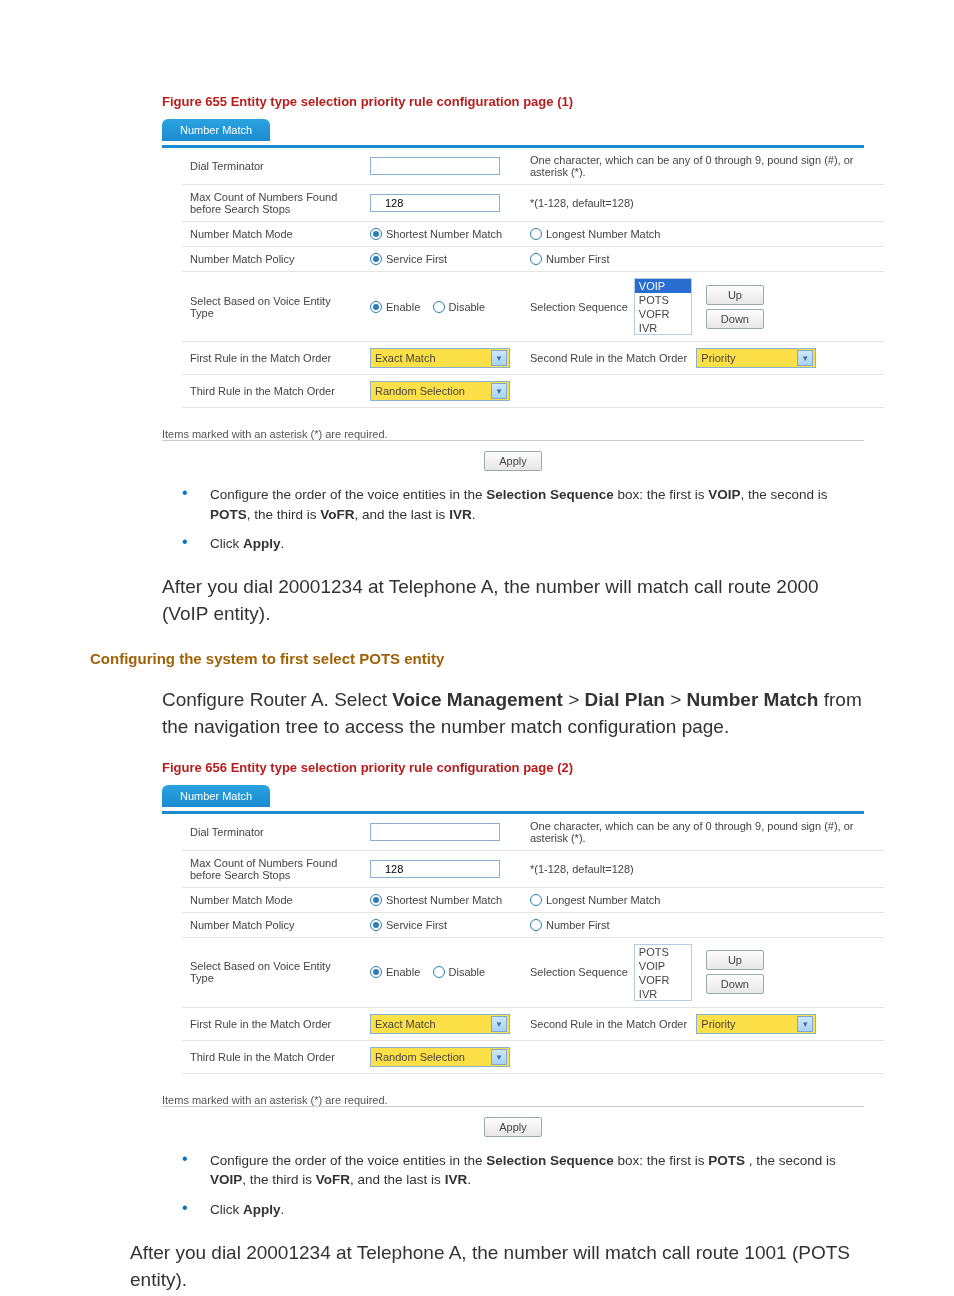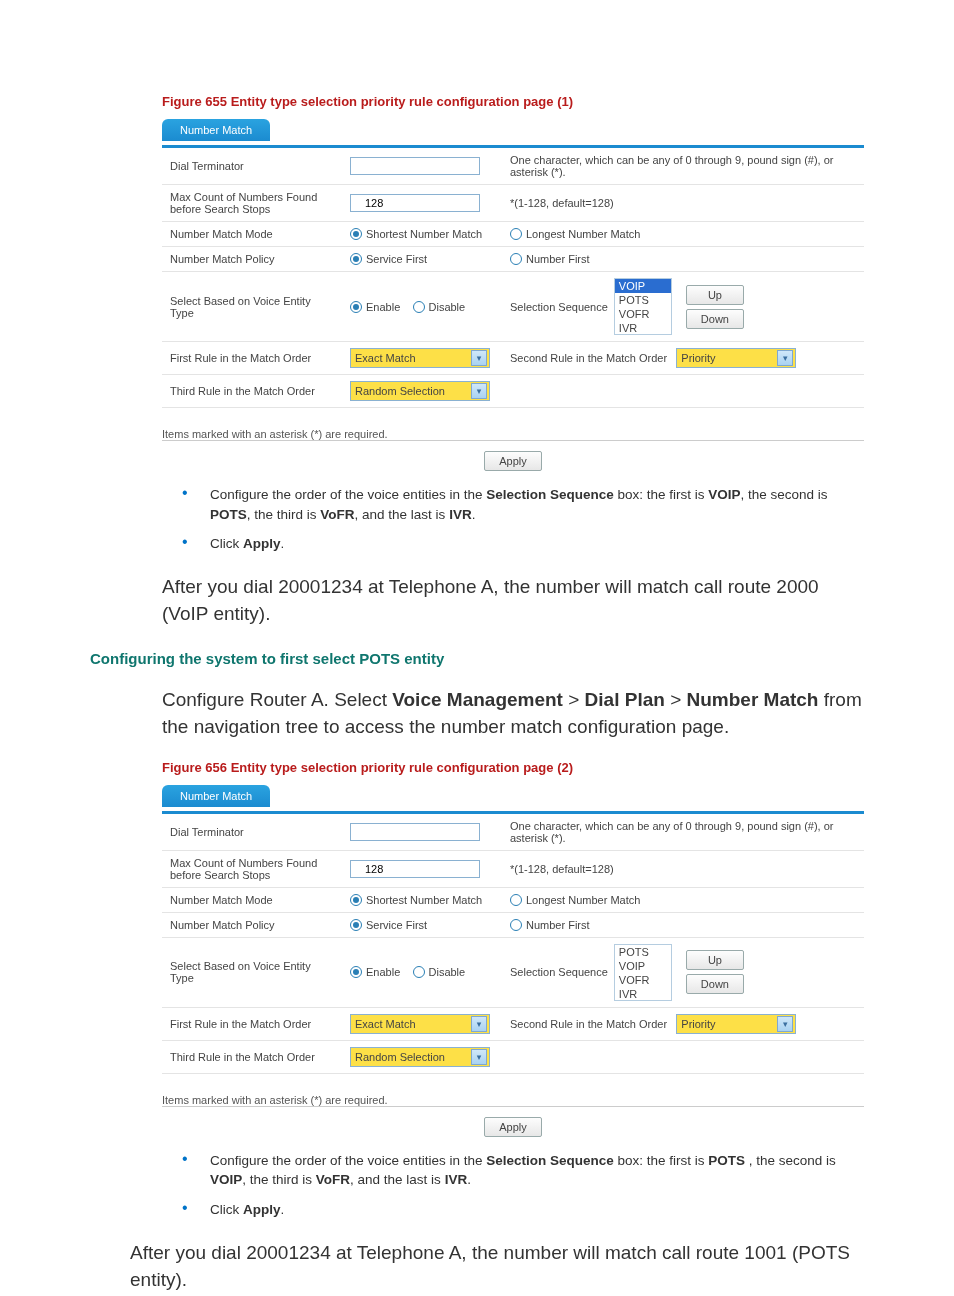--- a/index.html
+++ b/index.html
@@ -12,21 +12,21 @@
     background: #fff;
     width: 954px;
   }
   .fig-caption {
     color: #b91c1c;
     font-weight: bold;
     font-size: 13px;
     margin: 4px 0 10px 72px;
   }
   .h2-blue {
-    color: #0f766e;
+    color: #a16207;
     font-weight: bold;
     font-size: 15px;
     margin: 22px 0 10px 0;
   }
   .config-panel {
     margin-left: 72px;
     font-size: 11px;
     color: #444;
   }
   .tab-bar {
@@ -44,20 +44,21 @@
     font-size: 11px;
   }
   .thick-line {
     height: 3px;
     background: #1b8bd0;
     margin: 0;
   }
   .cfg-table {
     width: 100%;
     border-collapse: collapse;
+    margin-left: 20px;
   }
   .cfg-table td {
     border-top: 1px solid #e4e4e4;
     border-bottom: 1px solid #e4e4e4;
     padding: 6px 8px;
     vertical-align: middle;
   }
   .cfg-table tr:first-child td { border-top: none; }
   .lblcol { width: 180px; }
   .midcol { width: 160px; }

